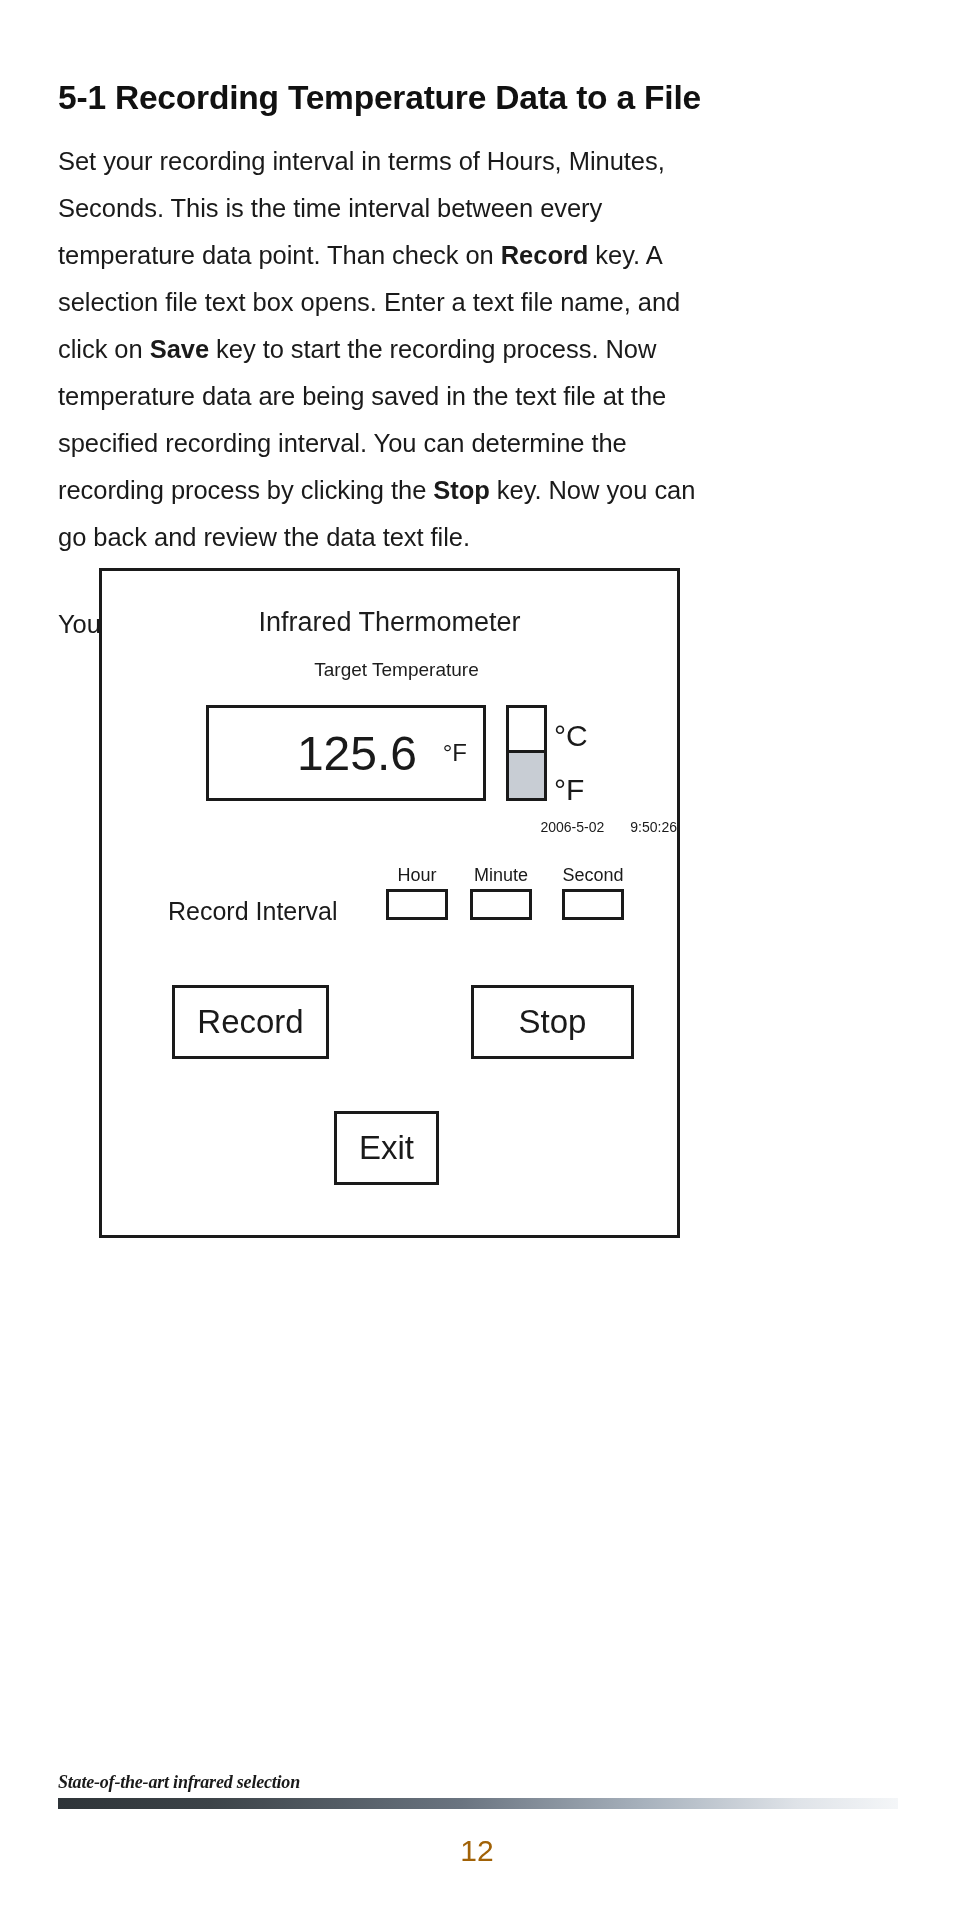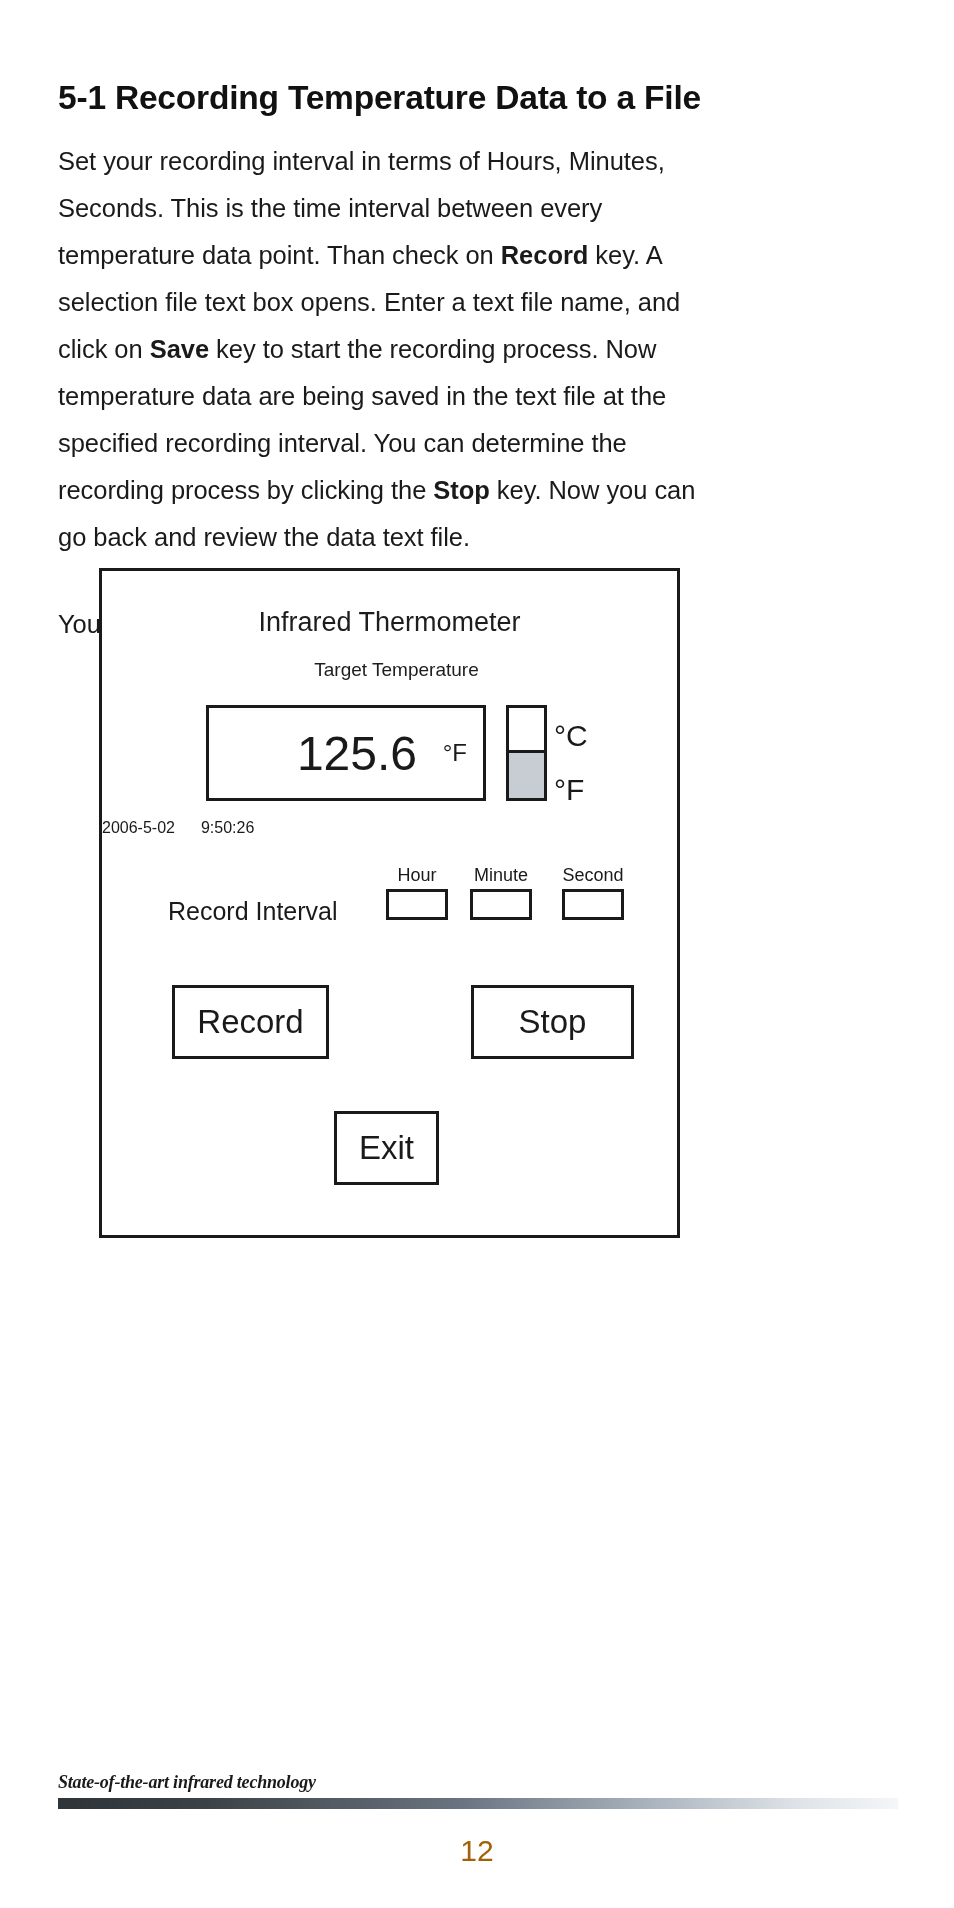--- a/index.html
+++ b/index.html
@@ -140,22 +140,22 @@
     color: #1a1a1a;
   }
   .unit-label.c { top: 14px; }
   .unit-label.f { top: 68px; }
 
   
   .timestamp-row {
     position: absolute;
     left: 0; right: 0;
     top: 248px;
-    text-align: left;
-    font-size: 16px;
+    text-align: right;
+    font-size: 14px;
     color: #1a1a1a;
   }
   .timestamp-row .date { margin-right: 26px; }
 
   
   .interval-label {
     position: absolute;
     left: 66px;
     top: 326px;
     font-size: 25px;
@@ -296,19 +296,19 @@
     </div>
 
     <div class="btn btn-record">Record</div>
 
     <div class="btn btn-stop">Stop</div>
 
     <div class="btn btn-exit">Exit</div>
 
   </div>
 
-  <div class="footer-tagline">State-of-the-art infrared technology</div>
+  <div class="footer-tagline">State-of-the-art infrared selection</div>
 
   <div class="footer-bar"></div>
 
   <div class="page-number">12</div>
 
 </div>
 
 </body></html>

